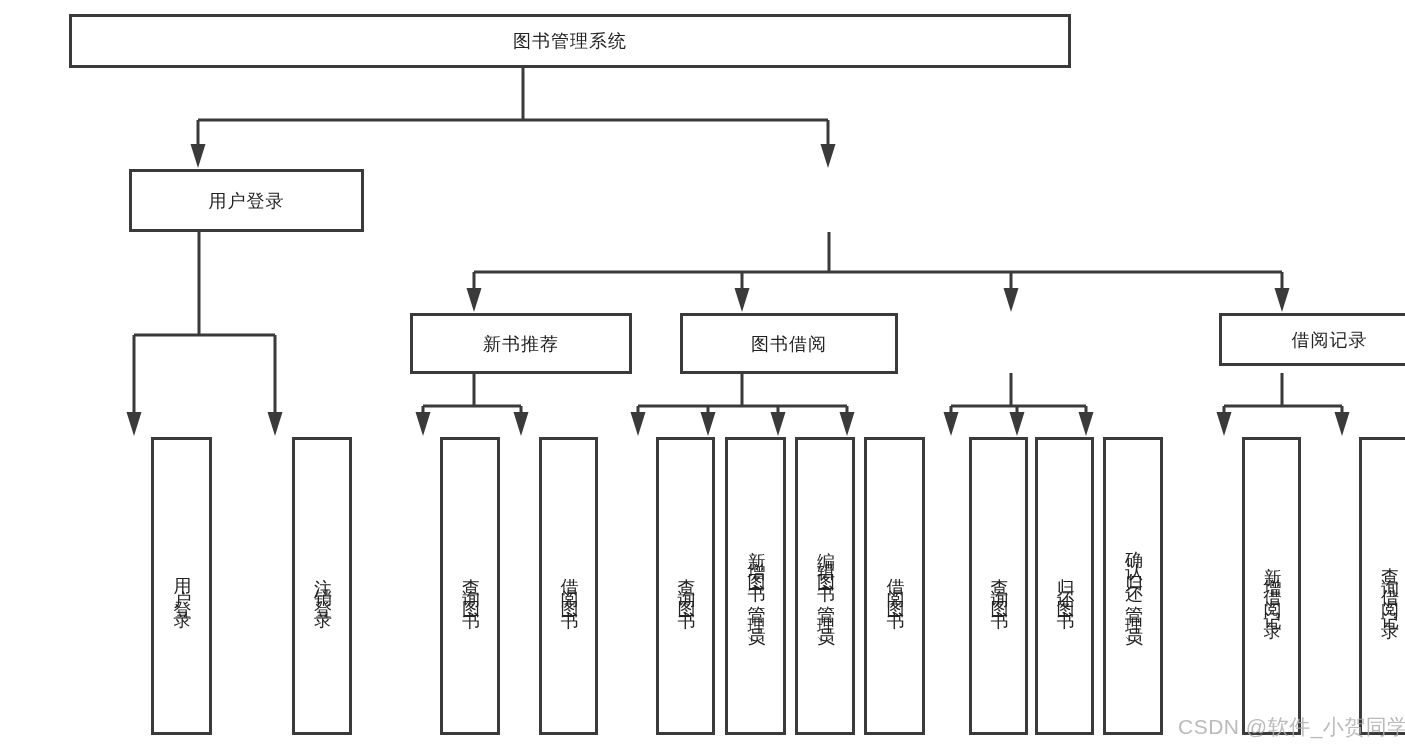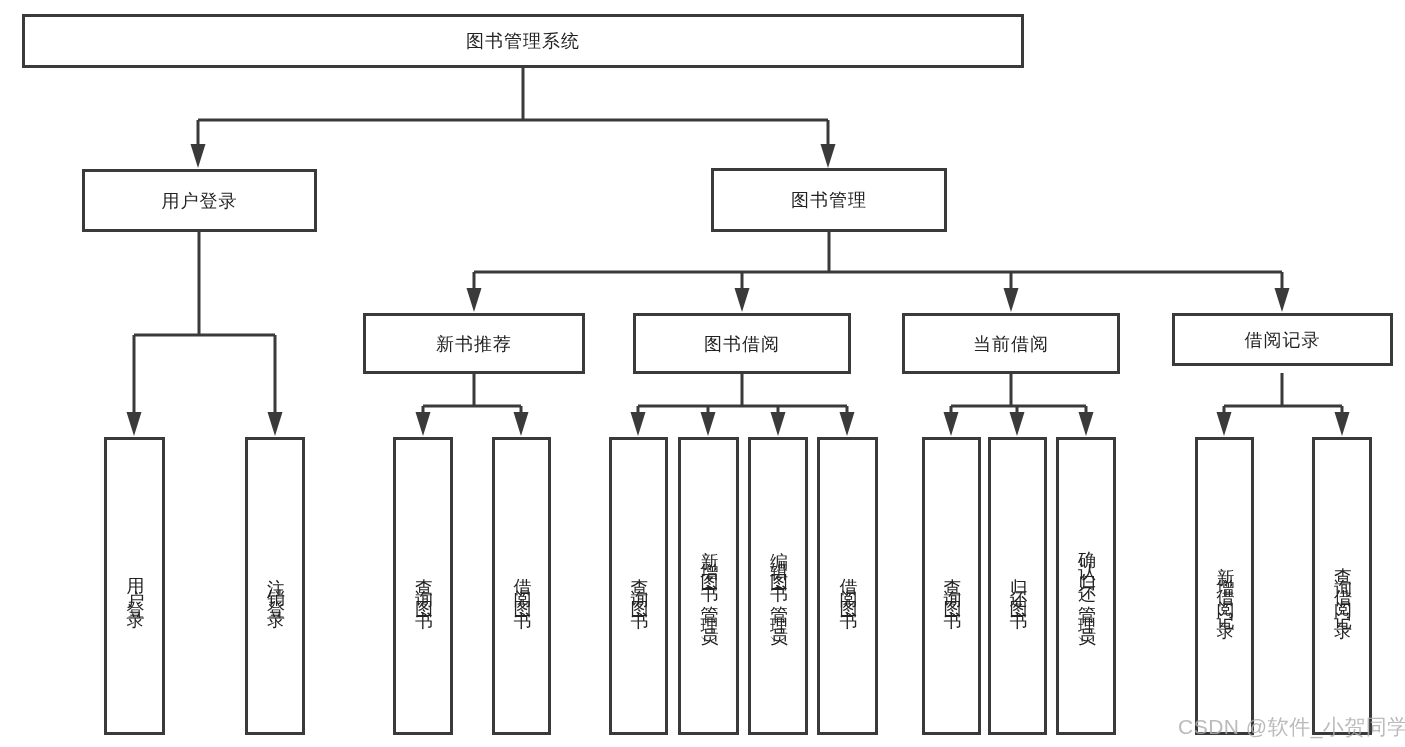--- a/index.html
+++ b/index.html
@@ -17,20 +17,21 @@
     box-sizing: border-box;
     border: 3px solid #3a3a3a;
     background: #ffffff;
     display: flex;
     align-items: center;
     justify-content: center;
     color: #222222;
     font-size: 18px;
     letter-spacing: 1px;
     white-space: nowrap;
+    margin-left: 47px;
   }
   .leaf .vlabel {
     writing-mode: vertical-rl;
     text-orientation: mixed;
     letter-spacing: 11px;
     font-size: 18px;
     line-height: 1.1;
   }
   #watermark {
     position: absolute;
@@ -84,25 +85,23 @@
       <polygon points="1009.5,412 1024.5,412 1017,436"></polygon>
       <polygon points="1078.5,412 1093.5,412 1086,436"></polygon>
       <polygon points="1216.5,412 1231.5,412 1224,436"></polygon>
       <polygon points="1334.5,412 1349.5,412 1342,436"></polygon>
     </g>
   </svg>
 
   <div class="node" style="left:22px; top:14px; width:1002px; height:54px;">图书管理系统</div>
 
   <div class="node" style="left:82px; top:169px; width:235px; height:63px;">用户登录</div>
-  <div class="node" style="left:711px; top:168px; width:236px; height:64px;">图书管理</div>
 
   <div class="node" style="left:363px; top:313px; width:222px; height:61px;">新书推荐</div>
   <div class="node" style="left:633px; top:313px; width:218px; height:61px;">图书借阅</div>
-  <div class="node" style="left:902px; top:313px; width:218px; height:61px;">当前借阅</div>
   <div class="node" style="left:1172px; top:313px; width:221px; height:53px;">借阅记录</div>
 
   <div class="node leaf" style="left:104px; top:437px; width:61px; height:298px;">
     <span class="vlabel">用户登录</span>
   </div>
   <div class="node leaf" style="left:245px; top:437px; width:60px; height:298px;">
     <span class="vlabel">注销登录</span>
   </div>
 
   <div class="node leaf" style="left:393px; top:437px; width:60px; height:298px;">

